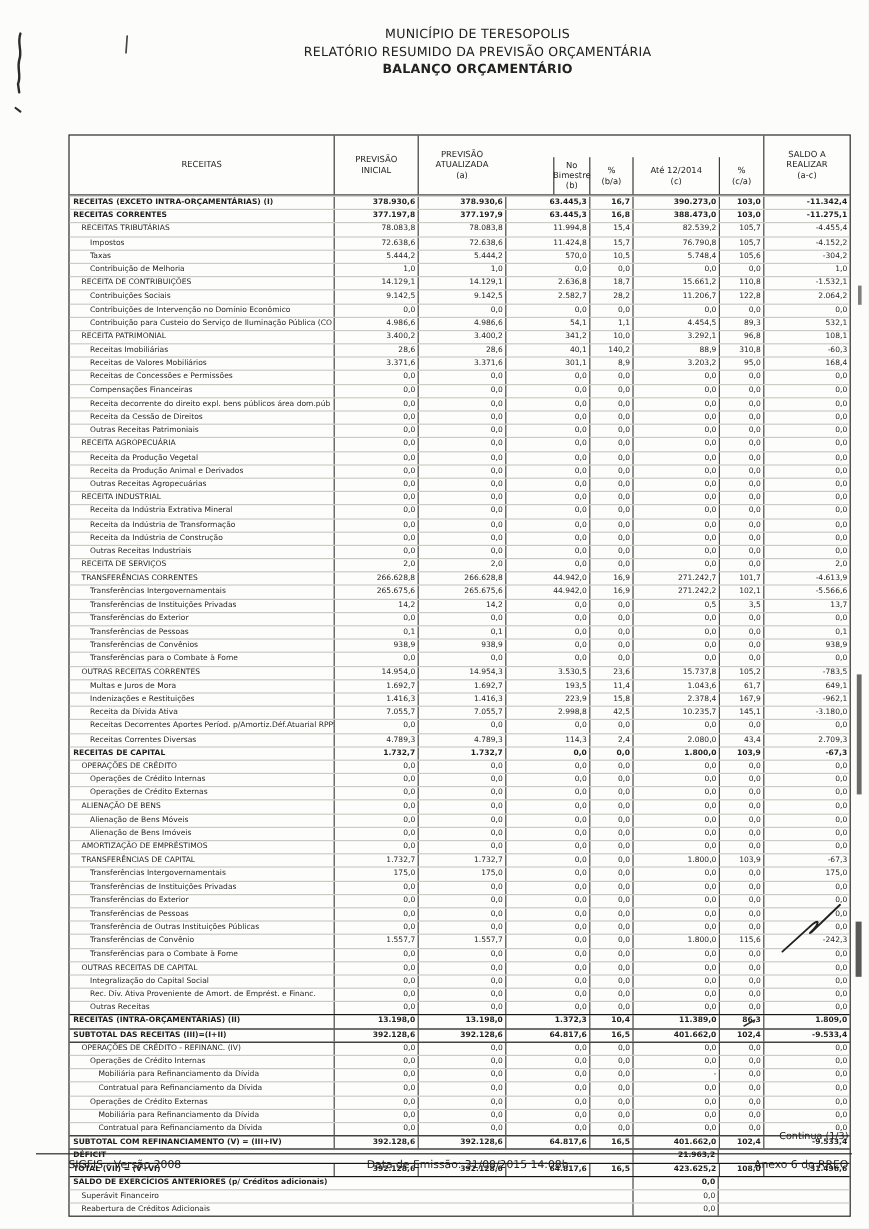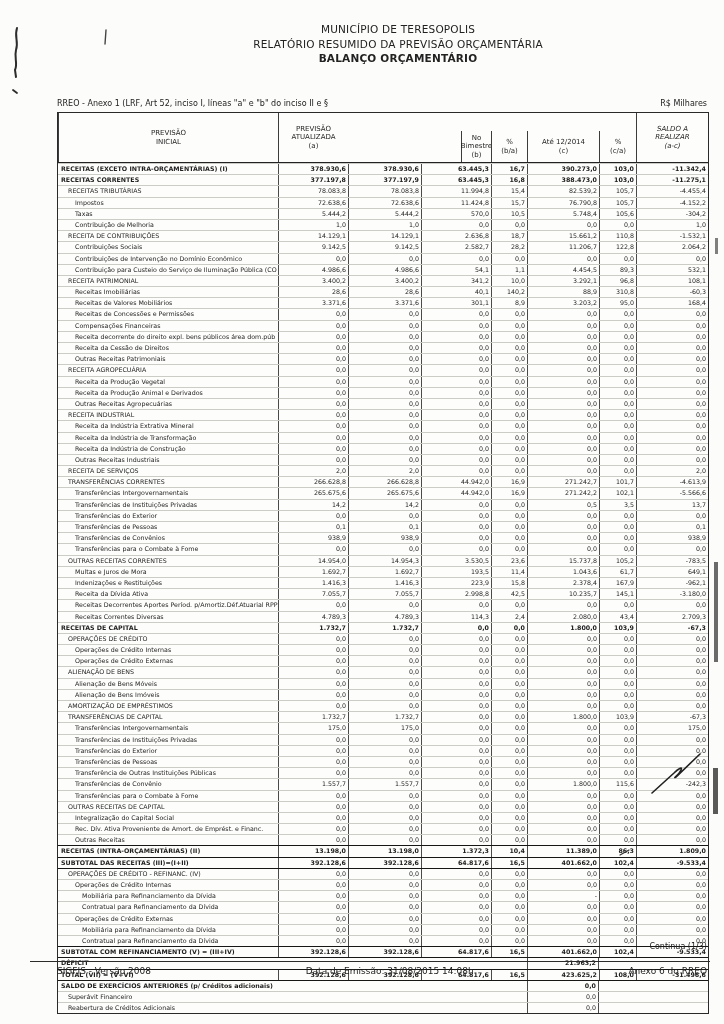--- a/index.html
+++ b/index.html
@@ -44,41 +44,38 @@
 <body>
 
 <div id="page">
 
   <div id="titleblock">
     <div>MUNICÍPIO DE TERESOPOLIS</div>
     <div>RELATÓRIO RESUMIDO DA PREVISÃO ORÇAMENTÁRIA</div>
     <div class="bold">BALANÇO ORÇAMENTÁRIO</div>
   </div>
 
-  <div id="metaline">
-    <span>RREO - Anexo 1 (LRF, Art 52, inciso I, líneas "a" e "b" do inciso II e §</span>
-    <span>R$ Milhares</span>
-  </div>
 
   <div id="rtable">
     <div class="thead">
+      <div class="th first span2">RECEITAS</div>
       <div class="th span2">PREVISÃO
 INICIAL</div>
       <div class="th span2">PREVISÃO
 ATUALIZADA
 (a)</div>
       <div class="th" style="grid-column:4;grid-row:2;margin-left:40px;">No Bimestre
 (b)</div>
       <div class="th" style="grid-column:5;grid-row:2;">%
 (b/a)</div>
       <div class="th" style="grid-column:6;grid-row:2;">Até 12/2014
 (c)</div>
       <div class="th" style="grid-column:7;grid-row:2;">%
 (c/a)</div>
-      <div class="th span2" style="grid-column:8;font-style:italic;">SALDO A
+      <div class="th span2" style="grid-column:8;">SALDO A
 REALIZAR
 (a-c)</div>
     </div>
     <div>
         <div class="row b">
           <div class="c l" style="padding-left: 3px;">RECEITAS (EXCETO INTRA-ORÇAMENTÁRIAS) (I)</div>
           <div class="c n">378.930,6</div>
           <div class="c n">378.930,6</div>
           <div class="c n">63.445,3</div>
           <div class="c n">16,7</div>

